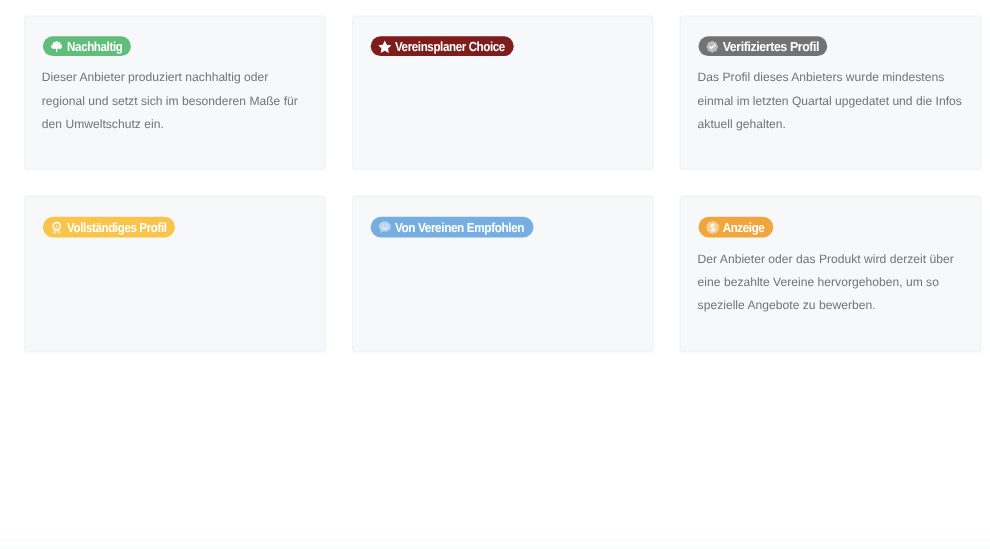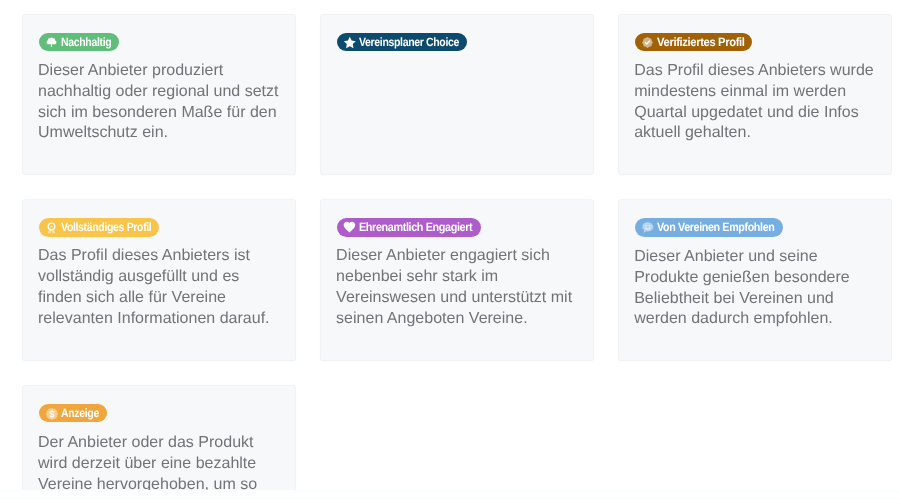--- a/index.html
+++ b/index.html
@@ -36,21 +36,21 @@
     box-sizing:border-box;
   }
   .badge .bicon { width:13px; height:13px; display:block; margin-right:2.9px; flex:none; }
   .badge .blabel {
     line-height:1; display:inline-block;
     transform:scaleX(0.877); transform-origin:left center;
   }
   .badge .bwrap { display:inline-block; overflow:visible; white-space:nowrap; }
 
   .desc {
-    color:#707478; font-size:16px; line-height:20.8px;
+    color:#707478; font-size:11px; line-height:20.8px;
     margin:7.5px 0 0 0; padding:0;
     letter-spacing:0.01px;
   }
   .footband { position:absolute; left:0; top:490px; width:900px; height:9px; background:#fdfefe; border-top:1px solid #fcfdfd; box-sizing:border-box; }
   .footline { position:absolute; left:0; top:497.5px; width:900px; height:1.5px; background:#f9fbfb; }
 </style>
 </head>
 <body>
 
 <div id="app">
@@ -58,68 +58,57 @@
     <div class="card">
       <div class="badge" style="background: rgb(97, 189, 122);">
         <span class="bicon"><svg viewBox="0 0 26 26" width="13" height="13">
               <path fill="#fff" d="M13 2.8c-1.3 0-2.5.7-3.2 1.8-.3-.2-.6-.2-1-.2-1.6 0-2.9 1.3-2.9 2.9 0 .4.1.8.2 1.1-1.7.5-3 2.1-3 4 0 2.3 1.9 4.2 4.2 4.2h11.4c2.3 0 4.2-1.9 4.2-4.2 0-1.9-1.3-3.5-3-4 .1-.3.2-.7.2-1.1 0-1.6-1.3-2.9-2.9-2.9-.4 0-.7.1-1 .2-.7-1.1-1.9-1.8-3.2-1.8z M11.9 16.6h2.2v5.4h-2.2z"></path>
             </svg></span>
         <span class="bwrap" style="width: 49.989px;"><span class="blabel" style="transform: scaleX(0.877);">Nachhaltig</span></span>
       </div>
       <p class="desc">Dieser Anbieter produziert nachhaltig oder regional und setzt sich im besonderen Maße für den Umweltschutz ein.</p>
     </div>
     <div class="card">
-      <div class="badge" style="background: #0c4a6e;">
+      <div class="badge" style="background: #7f1d1d;">
         <span class="bicon"><svg viewBox="0 0 26 26" width="13.6" height="13.6">
               <path fill="#fff" d="M13 1.6l3.5 7.2 7.9 1.1-5.7 5.6 1.4 7.9L13 19.6l-7.1 3.8 1.4-7.9-5.7-5.6 7.9-1.1z"></path>
             </svg></span>
         <span class="bwrap" style="width: 99.978px;"><span class="blabel" style="transform: scaleX(0.877);">Vereinsplaner Choice</span></span>
       </div>
     </div>
     <div class="card">
-      <div class="badge" style="background: #a16207;">
+      <div class="badge" style="background: #737373;">
         <span class="bicon"><svg viewBox="0 0 26 26" width="13" height="13">
               <path fill="#ffffff" fill-opacity="0.52" d="M13.00,2.10 Q16.42,4.72 20.69,5.31 Q21.28,9.58 23.90,13.00 Q21.28,16.42 20.69,20.69 Q16.42,21.28 13.00,23.90 Q9.58,21.28 5.31,20.69 Q4.72,16.42 2.10,13.00 Q4.72,9.58 5.31,5.31 Q9.58,4.72 13.00,2.10 Z"></path>
               <path fill="#fff" d="M11.45,17.75 L7.05,13.35 L8.85,11.55 L11.45,14.15 L17.25,8.35 L19.05,10.15 Z"></path>
             </svg></span>
         <span class="bwrap" style="width: 87.234px;"><span class="blabel" style="transform: scaleX(0.938);">Verifiziertes Profil</span></span>
       </div>
-      <p class="desc">Das Profil dieses Anbieters wurde mindestens einmal im werden Quartal upgedatet und die Infos aktuell gehalten.</p>
+      <p class="desc">Das Profil dieses Anbieters wurde mindestens einmal im letzten Quartal upgedatet und die Infos aktuell gehalten.</p>
     </div>
     <div class="card">
       <div class="badge" style="background: rgb(248, 196, 74);">
         <span class="bicon"><svg viewBox="0 0 26 26" width="13" height="13">
               <path fill="#fff" fill-opacity="0.5" d="M9.0,16.8 L4.6,25.0 L9.0,23.8 L10.8,25.8 L12.8,18.6 Z M17.0,16.8 L21.4,25.0 L17.0,23.8 L15.2,25.8 L13.2,18.6 Z"></path>
               <path fill="#fff" d="M13,3.0 A8.0,8.0 0 1,0 13,19.0 A8.0,8.0 0 1,0 13,3.0 Z M13,16.3 A5.3,5.3 0 1,1 13,5.7 A5.3,5.3 0 1,1 13,16.3 Z"></path>
               <path fill="#fff" fill-opacity="0.5" d="M13,7.6 l1.2,2.4 2.7.4 -1.9,1.9 .4,2.7 -2.4,-1.3 -2.4,1.3 .4,-2.7 -1.9,-1.9 2.7,-.4 Z"></path>
             </svg></span>
         <span class="bwrap" style="width: 90.331px;"><span class="blabel" style="transform: scaleX(0.877);">Vollständiges Profil</span></span>
       </div>
-      <p class="desc">Das Profil dieses Anbieters ist vollständig ausgefüllt und es finden sich alle für Vereine relevanten Informationen darauf.</p>
-    </div>
-    <div class="card">
-      <div class="badge" style="background: rgb(173, 92, 202);">
-        <span class="bicon"><svg viewBox="0 0 24 24" width="13" height="13">
-              <path fill="#fff" d="M12 21.3l-1.6-1.5C4.8 14.7 1.2 11.4 1.2 7.4c0-3.3 2.6-5.8 5.8-5.8 1.9 0 3.7.9 4.9 2.3 1.3-1.4 3-2.3 4.9-2.3 3.3 0 5.8 2.6 5.8 5.8 0 4-3.6 7.3-9.2 12.4z"></path>
-            </svg></span>
-        <span class="bwrap" style="width: 113.4px;"><span class="blabel" style="transform: scaleX(0.9);">Ehrenamtlich Engagiert</span></span>
-      </div>
-      <p class="desc">Dieser Anbieter engagiert sich nebenbei sehr stark im Vereinswesen und unterstützt mit seinen Angeboten Vereine.</p>
     </div>
     <div class="card">
       <div class="badge" style="background: rgb(119, 174, 226);">
         <span class="bicon"><svg viewBox="0 0 26 26" width="13.6" height="13.6">
               <path fill="#fff" fill-opacity="0.48" d="M13 2.6C7.2 2.6 2.5 6.4 2.5 11c0 2.5 1.4 4.7 3.6 6.2 0 1.7-.5 3.5-2 5.3 2.7-.5 4.6-1.7 5.9-2.8 .9.2 2 .3 3 .3 5.8 0 10.5-3.8 10.5-8.4S18.8 2.6 13 2.6z"></path>
               <rect fill="#fff" x="8.2" y="8.6" width="3.0" height="1.45" rx="0.72"></rect>
               <rect fill="#fff" x="14.8" y="8.6" width="3.0" height="1.45" rx="0.72"></rect>
               <path fill="#fff" d="M13 16.2c-2.5 0-4.6-1.4-5.3-3.3l1.4-.55c.5 1.4 2.1 2.4 3.9 2.4s3.4-1.0 3.9-2.4l1.4.55c-.7 1.9-2.8 3.3-5.3 3.3z"></path>
             </svg></span>
         <span class="bwrap" style="width: 117.744px;"><span class="blabel" style="transform: scaleX(0.892);">Von Vereinen Empfohlen</span></span>
       </div>
-      <p class="desc">Dieser Anbieter und seine Produkte genießen besondere Beliebtheit bei Vereinen und werden dadurch empfohlen.</p>
     </div>
     <div class="card">
       <div class="badge" style="background: rgb(240, 166, 60); align-items: center;">
         <span class="bicon"><svg viewBox="0 0 26 26" width="13.8" height="13.8">
               <path fill="#fff" fill-opacity="0.46" d="M13.00,1.20 Q15.28,4.50 18.90,2.78 Q19.22,6.78 23.22,7.10 Q21.50,10.72 24.80,13.00 Q21.50,15.28 23.22,18.90 Q19.22,19.22 18.90,23.22 Q15.28,21.50 13.00,24.80 Q10.72,21.50 7.10,23.22 Q6.78,19.22 2.78,18.90 Q4.50,15.28 1.20,13.00 Q4.50,10.72 2.78,7.10 Q6.78,6.78 7.10,2.78 Q10.72,4.50 13.00,1.20 Z"></path>
               <path fill="#fff" fill-opacity="0.88" d="M13.9,12.4 V8.8 c.8.2 1.4.7 1.5 1.4 h2.2 c-.2-1.8-1.6-3.0-3.7-3.2 V5.7 h-1.8 V7 c-2.3.2-3.7 1.5-3.7 3.4 0 2.1 1.5 3.0 3.7 3.5 v3.6 c-.9-.2-1.6-.9-1.7-1.6 H8.1 c.2 1.9 1.6 3.2 4.0 3.5 v1.3 h1.8 V19.4 c2.4-.2 3.8-1.7 3.8-3.6 0-2.3-1.6-3.2-3.8-3.4z M12.1,11.9 c-1.0-.3-1.3-.8-1.3-1.4 0-.7.5-1.2 1.3-1.4z M13.9,17.5 V14.0 c1.1.3 1.6.8 1.6 1.6 0 .8-.5 1.6-1.6 1.9z"></path>
             </svg></span>
         <span class="bwrap" style="width: 37.711px;"><span class="blabel" style="transform: scaleX(0.877);">Anzeige</span></span>
       </div>
       <p class="desc">Der Anbieter oder das Produkt wird derzeit über eine bezahlte Vereine hervorgehoben, um so spezielle Angebote zu bewerben.</p>

